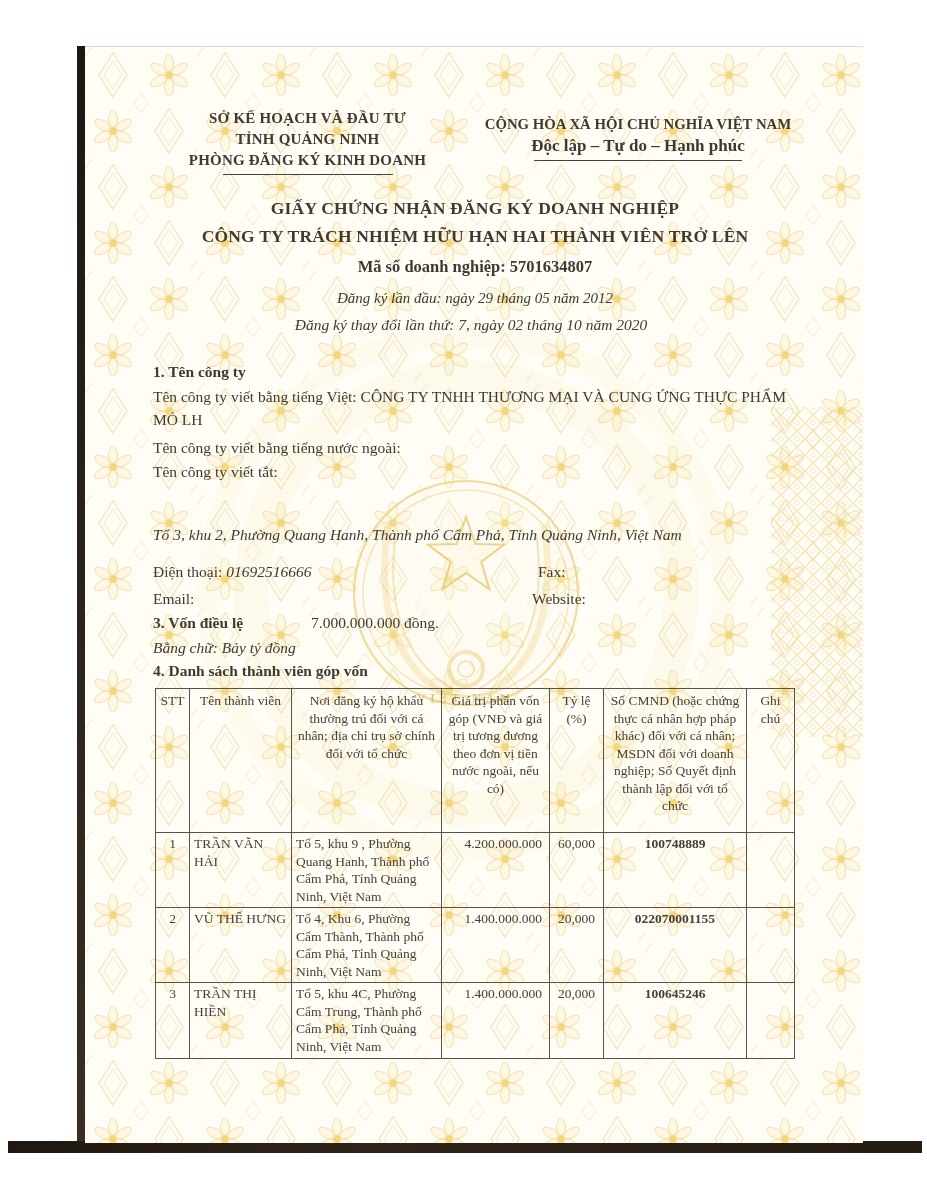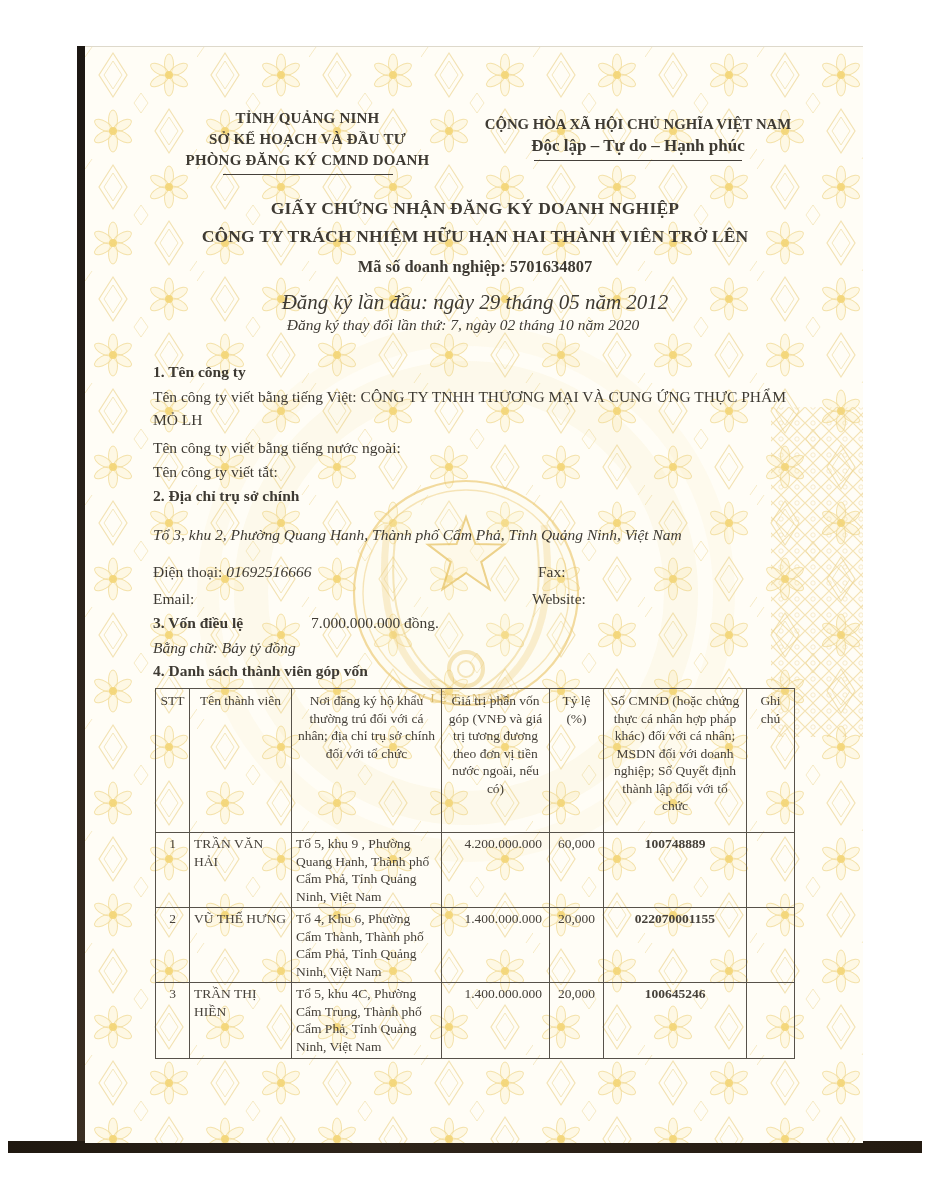--- a/index.html
+++ b/index.html
@@ -27,22 +27,22 @@
   .it { font-style:italic; }
   .hl-block { left:50px; top:61px; width:345px; font-size:15px; line-height:21px; font-weight:600; letter-spacing:.2px; }
   .hr-block { left:398px; top:67px; width:310px; }
   .hr-line1 { font-weight:bold; font-size:14.8px; line-height:20px; }
   .hr-line2 { font-weight:bold; font-size:17px; margin-top:2px; }
   .rule { height:0; border-top:1.6px solid #45403a; margin:3px auto 0; }
   .rule-left { width:170px; }
   .rule-right { width:208px; margin-top:4px; }
   .title-block { left:60px; top:147px; width:660px; font-weight:bold; font-size:17.5px; line-height:28px; letter-spacing:.2px; }
   .maso { left:60px; top:210px; width:660px; font-weight:bold; font-size:16.5px; }
-  .reg1 { left:60px; top:243px; width:660px; font-size:21px; }
-  .reg2 { left:48px; top:269px; width:660px; font-size:15.5px;text-align:center; }
+  .reg1 { left:60px; top:243px; width:660px; font-size:15px; }
+  .reg2 { left:56px; top:269px; width:660px; font-size:15.5px;text-align:center; }
   .body-line { left:68px; width:655px; font-size:15.5px; line-height:23px; }
   .inner-abs { position:absolute; top:0; }
   .tbl { position:absolute; left:70px; top:641px; z-index:2; border-collapse:collapse; table-layout:fixed; width:639px;
          font-size:13.5px; line-height:1.3; color:#46413a; }
   .tbl td { border:1.2px solid #57524a; vertical-align:top; padding:2px 4px; }
   .tbl .hdr td { text-align:center; padding-top:3px; }
   .row-h td { height:138px;margin-left:16px; }
   .row-1 td { height:68px; }
   .row-2 td { height:66px; }
   .row-3 td { height:66px; }
@@ -109,23 +109,23 @@
         <path d="M459,478 C471,558 453,622 394,652" fill="none" stroke="#edcb76" stroke-width="7" opacity="0.35"></path>
         <path d="M311,486 C301,556 317,612 368,642" fill="none" stroke="#e8c56a" stroke-width="2" opacity="0.5"></path>
         <path d="M451,486 C461,556 445,612 394,642" fill="none" stroke="#e8c56a" stroke-width="2" opacity="0.5"></path>
         <circle cx="381" cy="622" r="17" fill="none" stroke="#e8c56a" stroke-width="4" opacity="0.5"></circle>
         <circle cx="381" cy="622" r="8" fill="none" stroke="#e8c56a" stroke-width="2" opacity="0.5"></circle>
         <text x="381" y="655" text-anchor="middle" font-size="12" letter-spacing="5" fill="#c9a74e" opacity="0.9" font-family="Liberation Serif, serif">VIỆT NAM</text>
       </g>
     </svg>
 
     <div class="t ctr hl-block">
+      <div>SỞ KẾ HOẠCH VÀ ĐẦU TƯ</div>
       <div>TỈNH QUẢNG NINH</div>
-      <div>SỞ KẾ HOẠCH VÀ ĐẦU TƯ</div>
-      <div class="b">PHÒNG ĐĂNG KÝ CMND DOANH</div>
+      <div class="b">PHÒNG ĐĂNG KÝ KINH DOANH</div>
       <div class="rule rule-left"></div>
     </div>
 
     <div class="t ctr title-block">
       <div>GIẤY CHỨNG NHẬN ĐĂNG KÝ DOANH NGHIỆP</div>
       <div>CÔNG TY TRÁCH NHIỆM HỮU HẠN HAI THÀNH VIÊN TRỞ LÊN</div>
     </div>
 
     <div class="t ctr hr-block">
       <div class="hr-line1">CỘNG HÒA XÃ HỘI CHỦ NGHĨA VIỆT NAM</div>
@@ -137,21 +137,20 @@
     <div class="t ctr it reg1">Đăng ký lần đầu: ngày 29 tháng 05 năm 2012</div>
     <div class="t ctr it reg2">Đăng ký thay đổi lần thứ: 7, ngày 02 tháng 10 năm 2020</div>
 
     <div class="t b body-line" style="top:313px">1. Tên công ty</div>
     <div class="t body-line" style="top:338px">
       <span>Tên công ty viết bằng tiếng Việt: </span><span>CÔNG TY TNHH THƯƠNG MẠI VÀ CUNG ỨNG THỰC PHẨM MỎ LH</span>
     </div>
     <div class="t body-line" style="top:389px">Tên công ty viết bằng tiếng nước ngoài:</div>
     <div class="t body-line" style="top:413px">Tên công ty viết tắt:</div>
 
-    <div class="t b body-line" style="top:437px">2. Địa chỉ trụ sở chính</div>
     <div class="t it body-line" style="top:476px; width:648px; line-height:24px">Tổ 3, khu 2, Phường Quang Hanh, Thành phố Cẩm Phả, Tỉnh Quảng Ninh, Việt Nam</div>
     <div class="t body-line" style="top:513px">
       <span>Điện thoại: </span><span class="it">01692516666</span>
       <span class="inner-abs" style="left:385px">Fax:</span>
     </div>
     <div class="t body-line" style="top:540px">
       <span>Email:</span>
       <span class="inner-abs" style="left:379px">Website:</span>
     </div>
 

